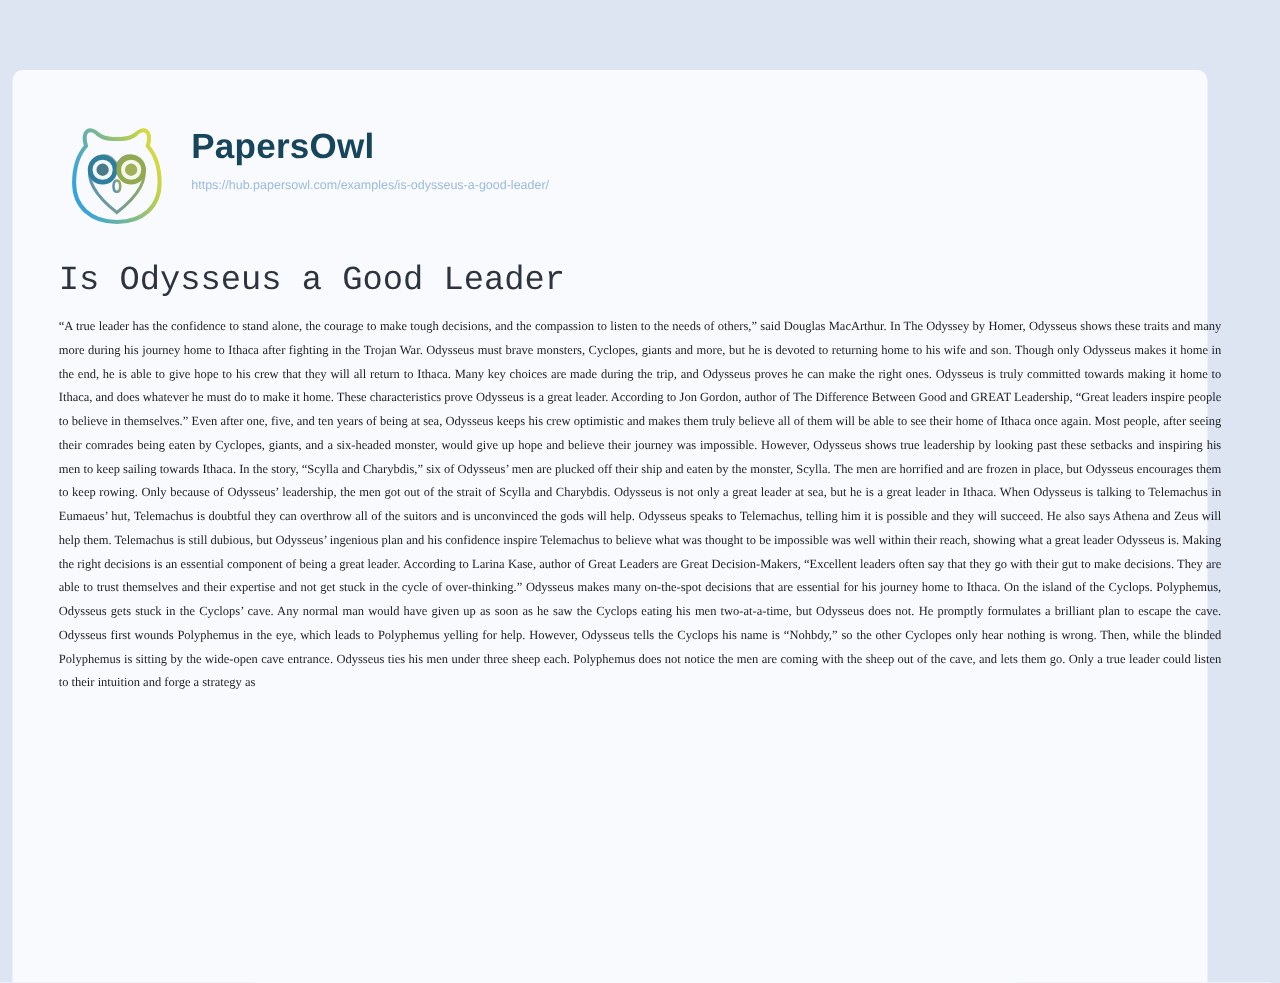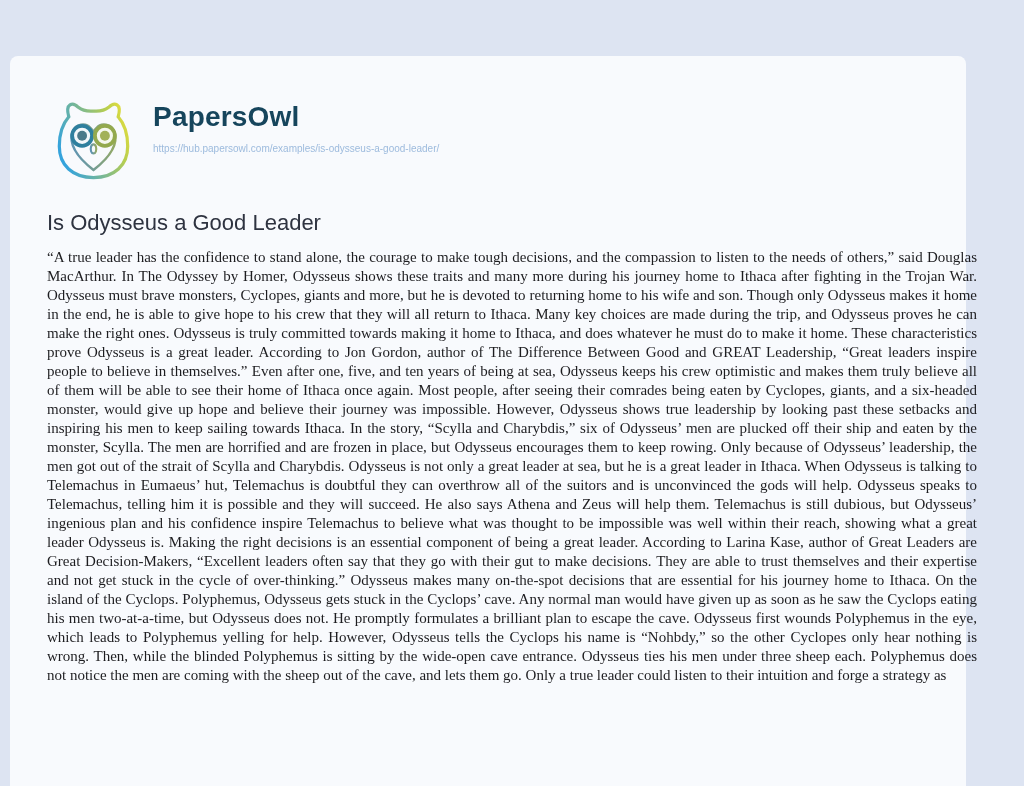--- a/index.html
+++ b/index.html
@@ -32,29 +32,30 @@
     letter-spacing: 0.2px;
     color: var(--brand, #16455c);
   }
   .url {
     margin-top: 10px;
     font-size: 10px;
     color: var(--url, #9dbbdd);
   }
   .title {
     margin: 21px 37px 0 37px;
-    font-size: 22px;
+    font-size: 27px;
     font-weight: 400;
     color: var(--title, #2e3340);
+    font-family: Liberation Mono, monospace;
   }
   .body-text {
     margin: 12px 37px 0 37px;
     width: 930px;
     font-family: "Liberation Serif", serif;
-    font-size: 15px;
+    font-size: 10px;
     line-height: 19px;
     text-align: justify;
     color: var(--text, #1d1d20);
   }
 </style>
 </head>
 <body>
 
 <div class="card">
 

